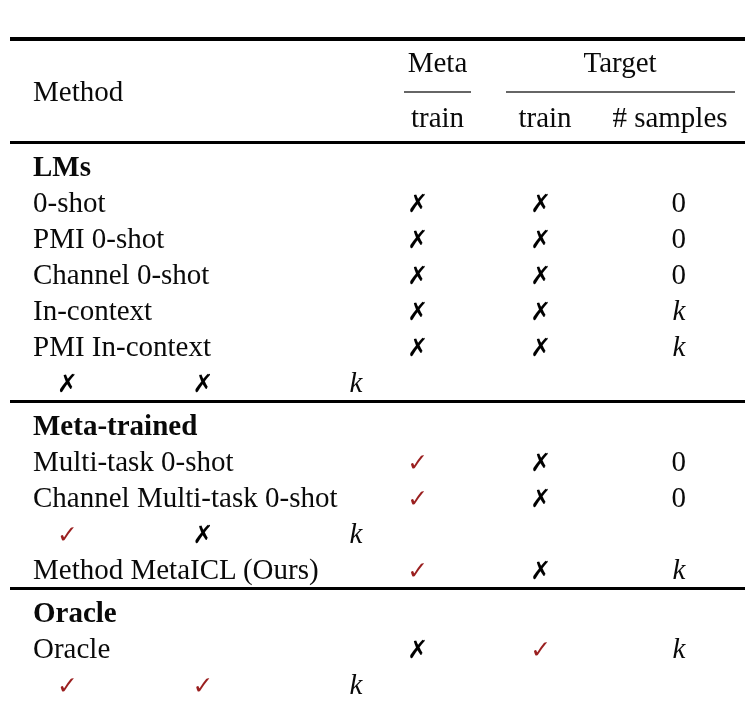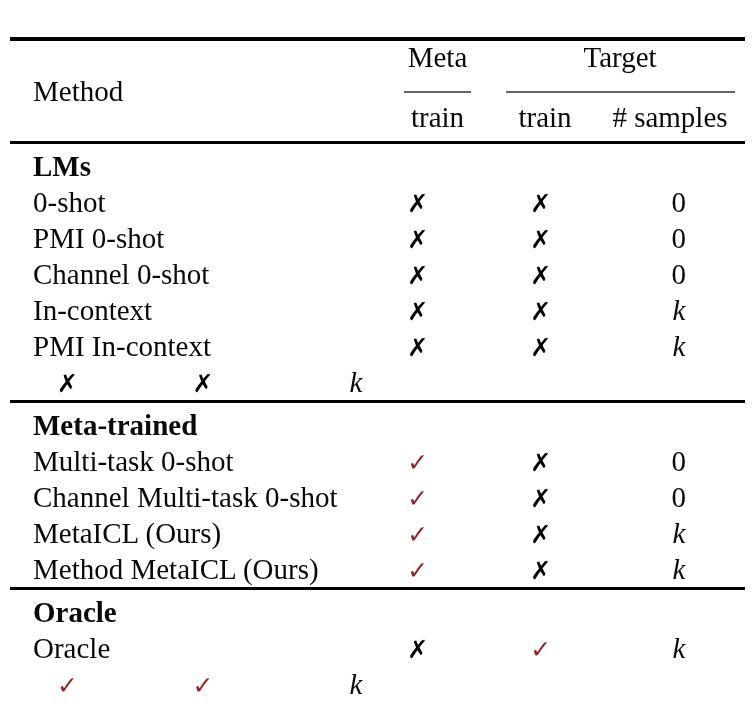--- a/index.html
+++ b/index.html
@@ -21,21 +21,21 @@
   .rule-thick { height: 4px; background: #000; }
   .rule-med   { height: 3px; background: #000; }
 
   
   .header { display: flex; height: 100px; }
   .h-method {
     width: 370px; padding-left: 23px;
     display: flex; align-items: center;
   }
   .h-right { width: 365px; display: flex; flex-direction: column; }
-  .h-groups { display: flex; height: 50px; align-items: flex-start; padding-bottom: 7px; }
+  .h-groups { display: flex; height: 50px; align-items: center; padding-bottom: 7px; }
   .g-meta   { width: 115px; text-align: center; }
   .g-target { width: 250px; text-align: center; }
   .h-rules { display: flex; height: 2px; }
   .r-meta   { width: 115px; display: flex; justify-content: center; }
   .r-target { width: 250px; display: flex; justify-content: center; }
   .cmidrule { height: 2px; background: #666; }
   .r-meta .cmidrule   { width: 67px; }
   .r-target .cmidrule { width: 229px; }
   .h-sub { display: flex; height: 48px; align-items: center; }
   .s-meta    { width: 115px; text-align: center; }
@@ -157,21 +157,20 @@
       </div>
 
       <div class="row">
         <div class="c-method">Channel Multi-task 0-shot</div>
         <div class="c-meta"><span class="mark mark-check">✓</span></div>
         <div class="c-ttrain"><span class="mark mark-cross">✗</span></div>
         <div class="c-samples">0</div>
       </div>
 
       <div class="row">
-        <div class="c-method">MetaICL (Ours)</div>
         <div class="c-meta"><span class="mark mark-check">✓</span></div>
         <div class="c-ttrain"><span class="mark mark-cross">✗</span></div>
         <div class="c-samples k">k</div>
       </div>
 
       <div class="row">
         <div class="c-method">Method MetaICL (Ours)</div>
         <div class="c-meta"><span class="mark mark-check">✓</span></div>
         <div class="c-ttrain"><span class="mark mark-cross">✗</span></div>
         <div class="c-samples k">k</div>

